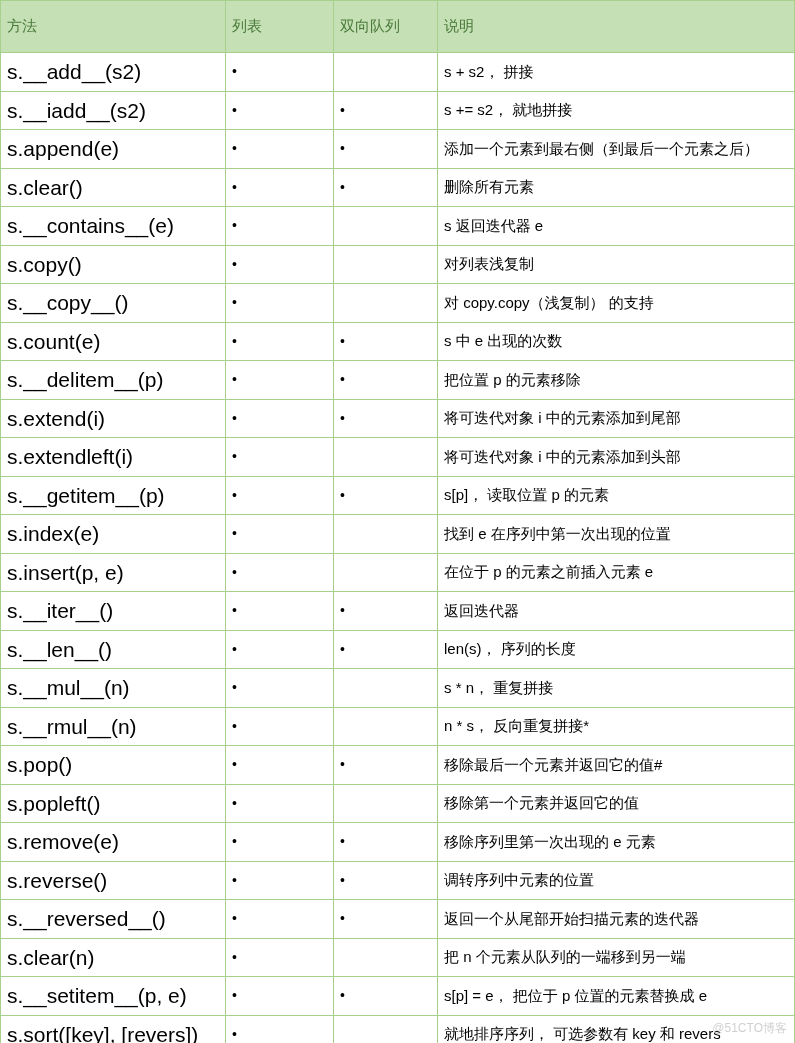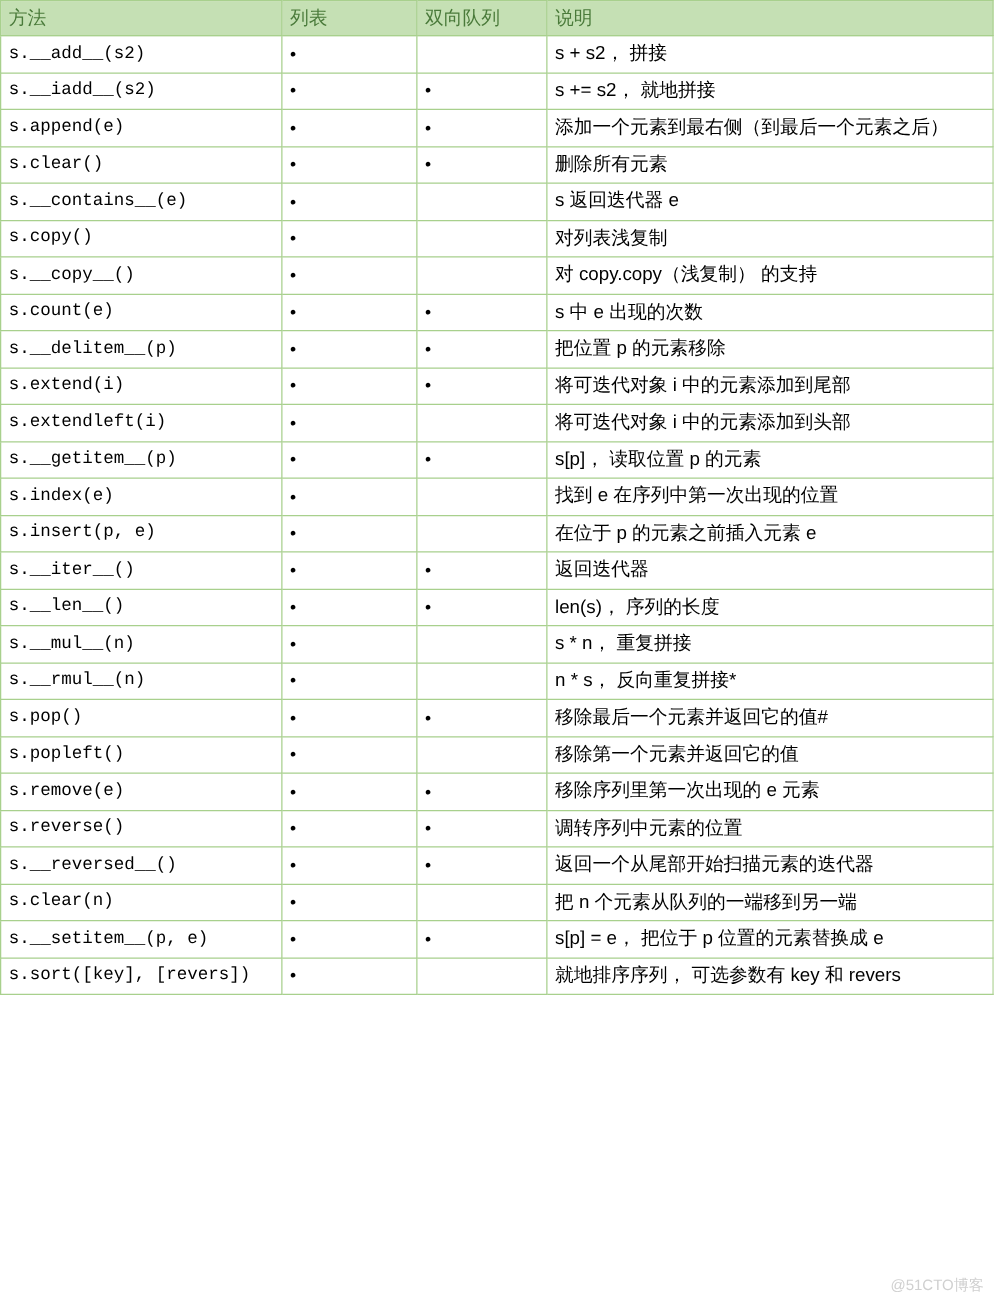--- a/index.html
+++ b/index.html
@@ -16,38 +16,38 @@
     table {
       width: 100%;
       border-collapse: collapse;
       table-layout: fixed;
     }
     th {
       background: #c5e0b4;
       color: #4a7a3a;
       font-weight: normal;
       text-align: left;
-      padding: 4px 6px;
+      padding: 16px 6px;
       border: 1px solid #a8d08d;
       height: 24px;
     }
     td {
       border: 1px solid #a8d08d;
       padding: 3px 6px;
       vertical-align: middle;
       color: #000;
       line-height: 1.5;
     }
     .col-method { width: 225px; }
     .col-list   { width: 108px; }
     .col-deque  { width: 104px; }
     .col-desc   { width: auto; }
     .method-cell {
-      font-family: Liberation Mono, monospace;
-      font-size: 14px;
+      font-family: Liberation Sans, sans-serif;
+      font-size: 21px;
     }
     .dot {
       font-family: Arial, sans-serif;
       font-size: 14px;
     }
     .desc-cell {
       font-family: "Microsoft YaHei","SimSun",Arial,sans-serif;
     }
     .watermark {
       position: fixed;

